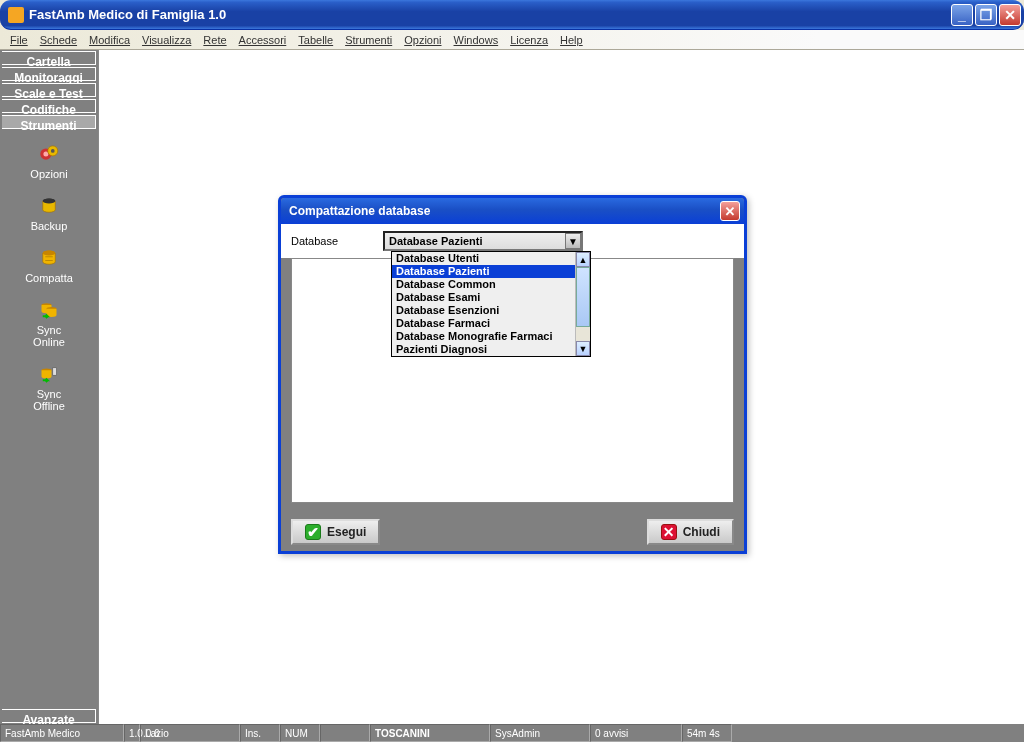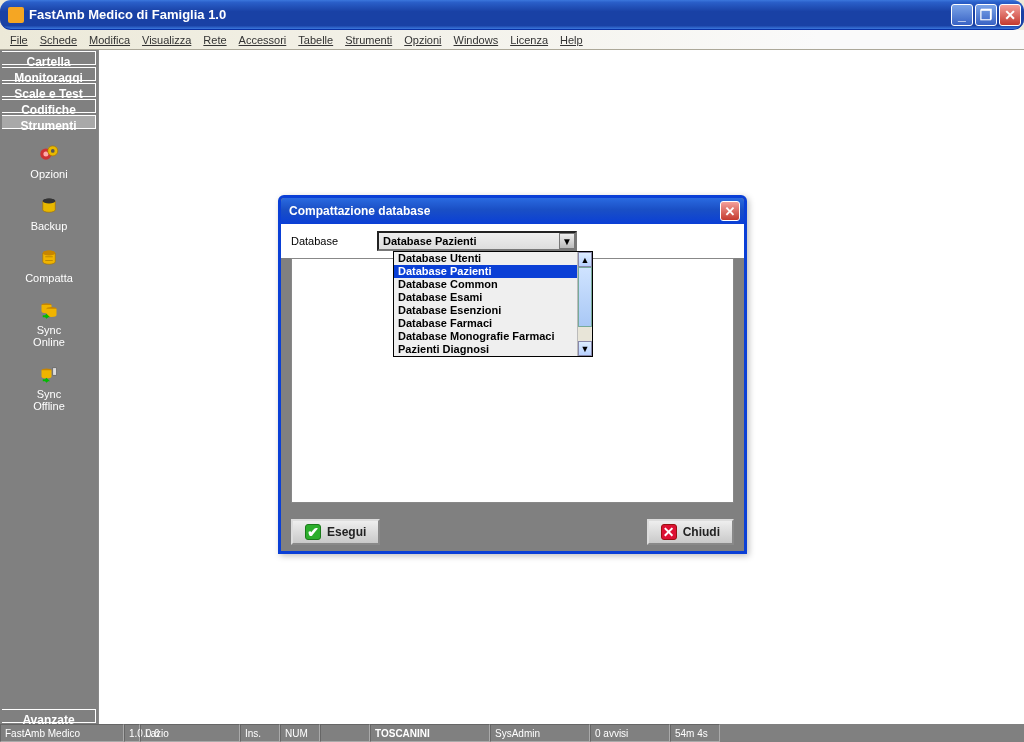--- a/index.html
+++ b/index.html
@@ -30,26 +30,26 @@
 
 
 .main { position: absolute; left: 98px; right: 0; top: 50px; bottom: 18px; background: #fff; border-left: 1px solid #888; }
 
 
 .dialog { position: absolute; left: 278px; top: 195px; width: 469px; background: #808080; border: 3px solid #0a3fd6; border-radius: 6px 6px 0 0; box-shadow: 2px 2px 6px rgba(0,0,0,0.25); }
 .dialog-titlebar { height: 26px; background: linear-gradient(to bottom, #2a6ae0 0%, #1a4fc5 45%, #0a3fd6 100%); display: flex; align-items: center; color: #fff; font-size: 12px; font-weight: bold; padding: 0 4px 0 8px; border-radius: 4px 4px 0 0; }
 .dialog-titlebar .title2 { flex: 1; }
 .dialog-close { width: 20px; height: 20px; background: linear-gradient(#f4a09a, #c43a2f); border: 1px solid #fff; border-radius: 3px; display: flex; align-items: center; justify-content: center; font-size: 13px; font-weight: bold; cursor: pointer; }
 .dialog-body { background: #808080; padding: 0; }
-.dialog-top-row { background: #fff; padding: 7px 10px; display: flex; align-items: center; gap: 12px; }
+.dialog-top-row { background: #fff; padding: 7px 10px; display: flex; align-items: center; gap: 18px; }
 .dialog-top-row label { font-size: 11px; color: #000; min-width: 74px; }
 .combo { position: relative; width: 200px; }
 .combo-box { height: 20px; border: 2px inset #777; background: linear-gradient(#eee,#ddd); display: flex; align-items: center; font-size: 11px; font-weight: bold; padding-left: 4px; }
 .combo-btn { position: absolute; right: 2px; top: 2px; width: 16px; height: 16px; background: linear-gradient(#eee,#bbb); border: 1px solid #777; display: flex; align-items: center; justify-content: center; font-size: 10px; cursor: pointer; }
-.combo-list { position: absolute; left: 16px; top: 20px; width: 200px; border: 1px solid #000; background: #efefef; z-index: 10; }
+.combo-list { position: absolute; left: 8px; top: 20px; width: 200px; border: 1px solid #000; background: #efefef; z-index: 10; }
 .combo-list .opt { font-size: 11px; font-weight: bold; padding: 0 4px; line-height: 13px; color: #000; cursor: pointer; white-space: nowrap; overflow: hidden; }
 .combo-list .opt.sel { background: #0a3fd6; color: #fff; }
 .combo-scroll { position: absolute; right: 0; top: 0; bottom: 0; width: 15px; background: #e8e5d8; border-left: 1px solid #bbb; }
 .combo-scroll .up, .combo-scroll .dn { height: 15px; background: linear-gradient(#ddeeff,#b8d1ff); border: 1px solid #88a; font-size: 9px; display:flex; align-items:center; justify-content:center; }
 .combo-scroll .thumb { height: 60px; background: linear-gradient(#cfe3ff,#a9c8f5); border: 1px solid #7a9; margin-top:0; }
 .dialog-content-area { background: #fff; margin: 0 10px 10px 10px; height: 245px; border: 1px solid #888; }
 .dialog-buttons { background: #808080; padding: 6px 10px; display: flex; justify-content: space-between; }
 .dlg-btn { height: 26px; padding: 0 12px; display: flex; align-items: center; gap: 6px; background: linear-gradient(#eee,#c9c9c9); border: 2px outset #ddd; font-size: 12px; font-weight: bold; color: #222; cursor: pointer; }
 .dlg-btn .bic { width: 16px; height: 16px; display: flex; align-items: center; justify-content: center; font-size: 14px; color: #fff; border-radius: 3px; }
 .bic.ok { background: #2cae2c; border: 1px solid #1a7a1a; }
@@ -206,15 +206,15 @@
 
 <div class="statusbar">
   <div class="cell" style="width:124px">FastAmb Medico</div>
   <div class="cell" style="width:16px">1.0.0.6</div>
   <div class="cell" style="width:100px">Lazio</div>
   <div class="cell" style="width:40px">Ins.</div>
   <div class="cell" style="width:40px">NUM</div>
   <div class="cell" style="width:50px"></div>
   <div class="cell" style="width:120px;font-weight:bold">TOSCANINI</div>
   <div class="cell" style="width:100px">SysAdmin</div>
-  <div class="cell" style="width:80px">0 avvisi</div>
+  <div class="cell" style="width:92px">0 avvisi</div>
   <div class="cell" style="width:50px">54m 4s</div>
 </div>
 
 </body></html>

